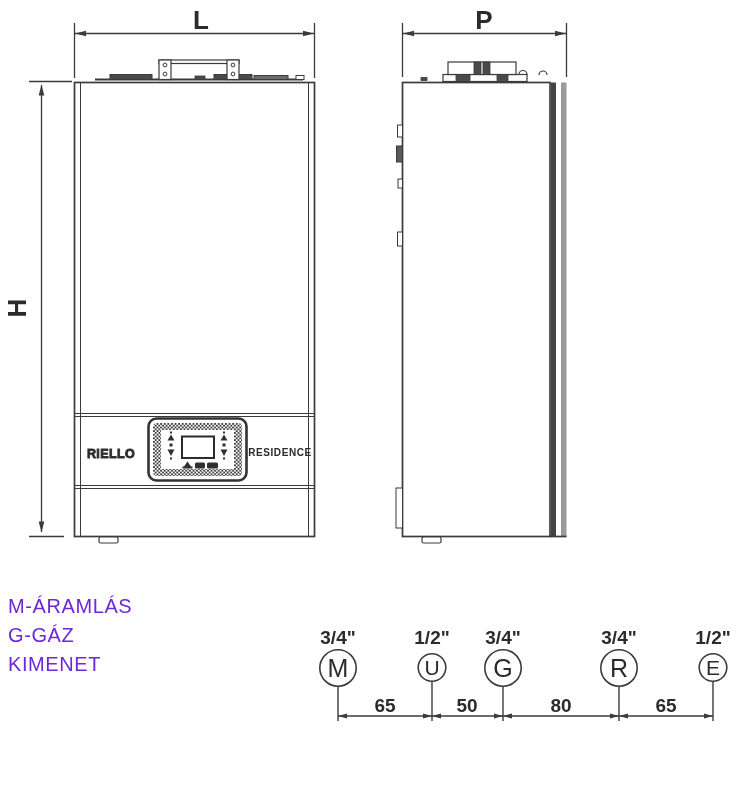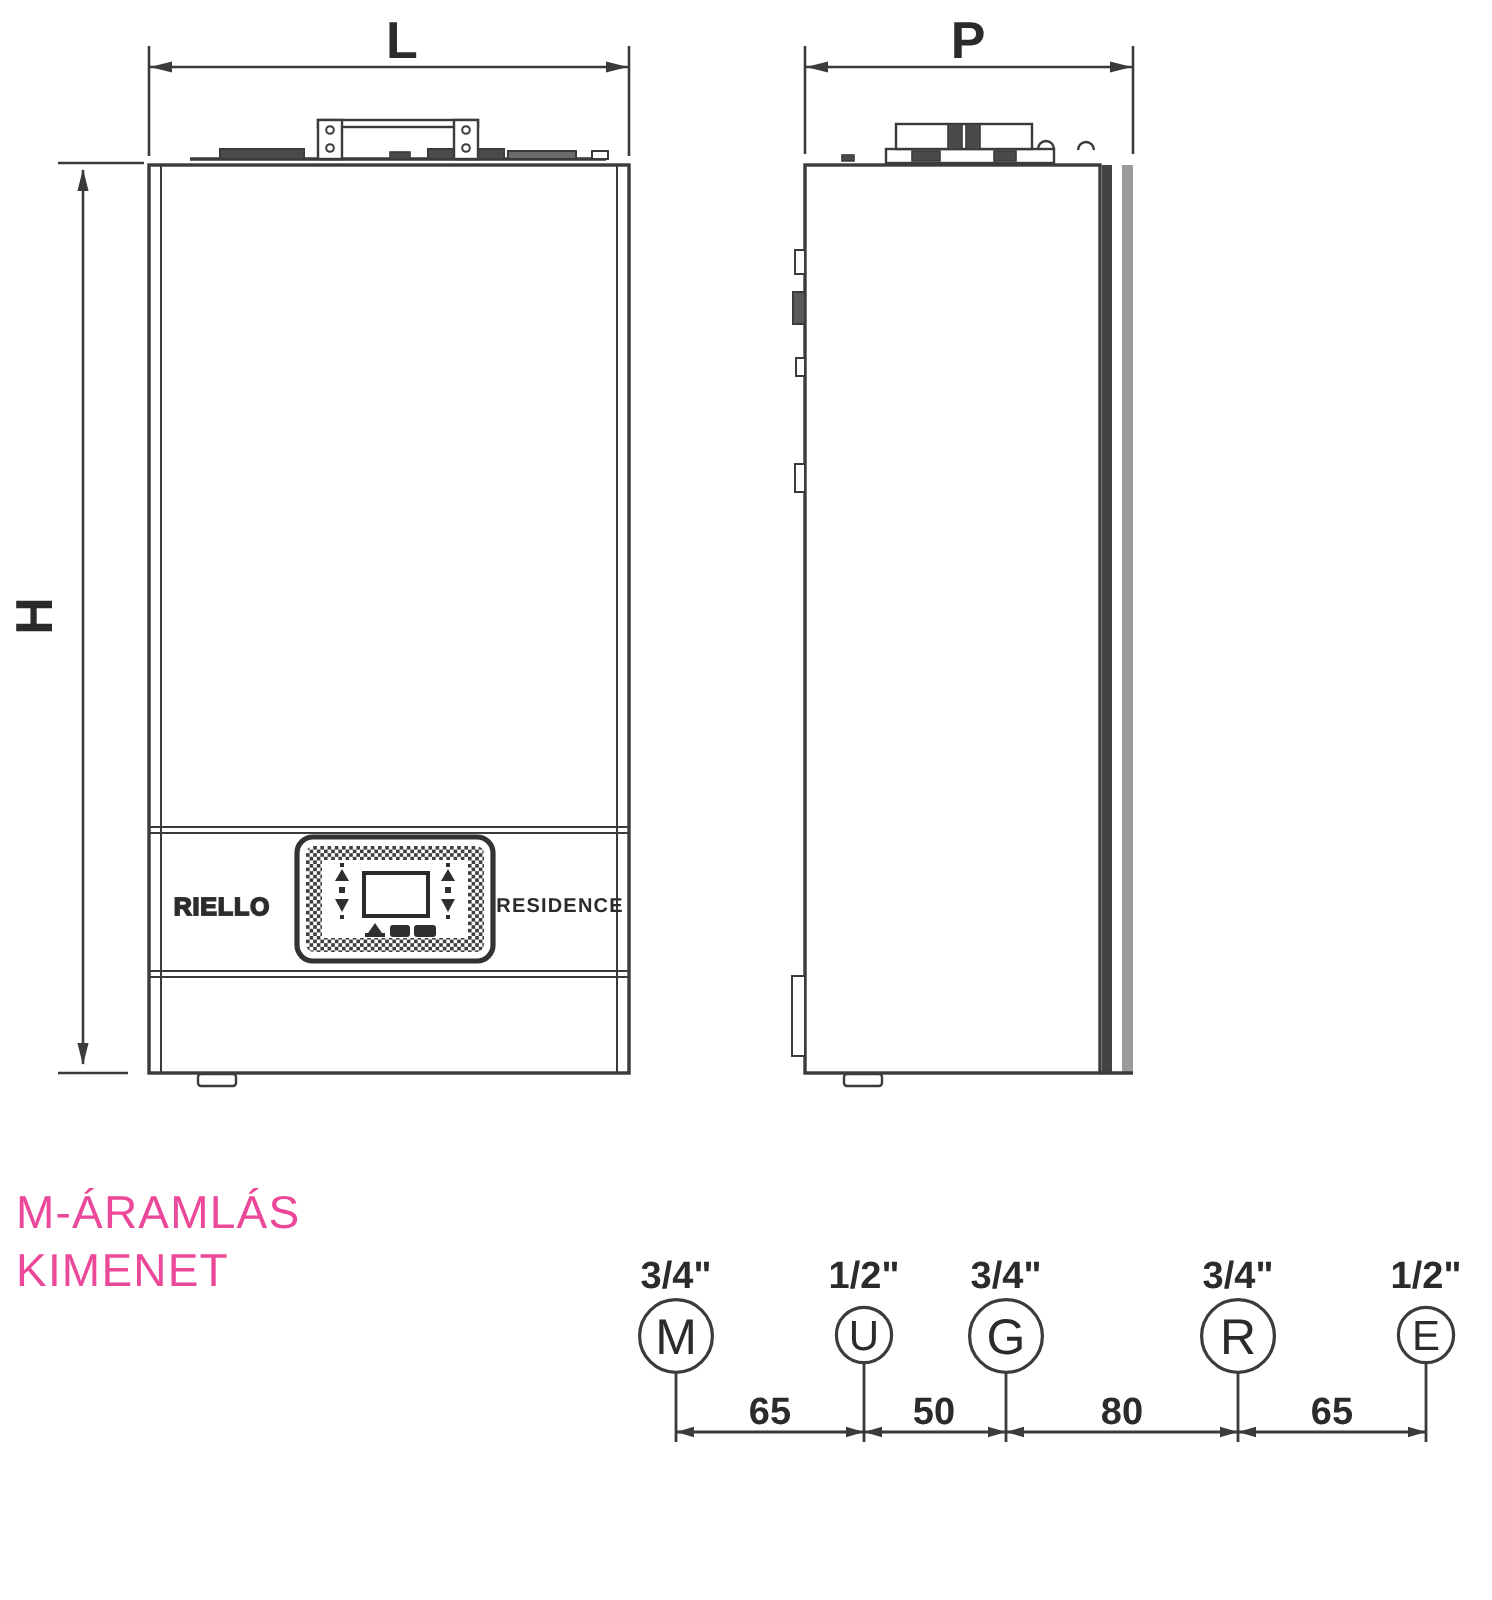--- a/index.html
+++ b/index.html
@@ -4,21 +4,21 @@
 <style>
   html,body{margin:0;padding:0;background:#ffffff;}
   .canvas{
     position:relative;width:746px;height:800px;background:#ffffff;
     font-family:"Liberation Sans",sans-serif;overflow:hidden;
   }
   .drawing{position:absolute;left:0;top:0;}
   svg text{font-family:"Liberation Sans",sans-serif;fill:#2b2b2b;}
   .legend{
     position:absolute;left:8px;top:592px;width:340px;
-    font-size:23px;line-height:29px;letter-spacing:0.6px;color:#ec4899;
+    font-size:20px;line-height:29px;letter-spacing:0.6px;color:#6d28d9;
     white-space:nowrap;
   }
 </style>
 </head>
 <body>
 
 <div class="canvas">
 
   <svg class="drawing" width="746" height="800" viewBox="0 0 746 800">
     <defs>
@@ -199,16 +199,17 @@
 
       <text x="385" y="712" text-anchor="middle" font-size="19" font-weight="bold">65</text>
       <text x="467" y="712" text-anchor="middle" font-size="19" font-weight="bold">50</text>
       <text x="561" y="712" text-anchor="middle" font-size="19" font-weight="bold">80</text>
       <text x="666" y="712" text-anchor="middle" font-size="19" font-weight="bold">65</text>
     </g>
   </svg>
 
   <div class="legend">
     <div>M-ÁRAMLÁS</div>
+    <div>G-GÁZ</div>
     <div>KIMENET</div>
   </div>
 
 </div>
 
 </body></html>

